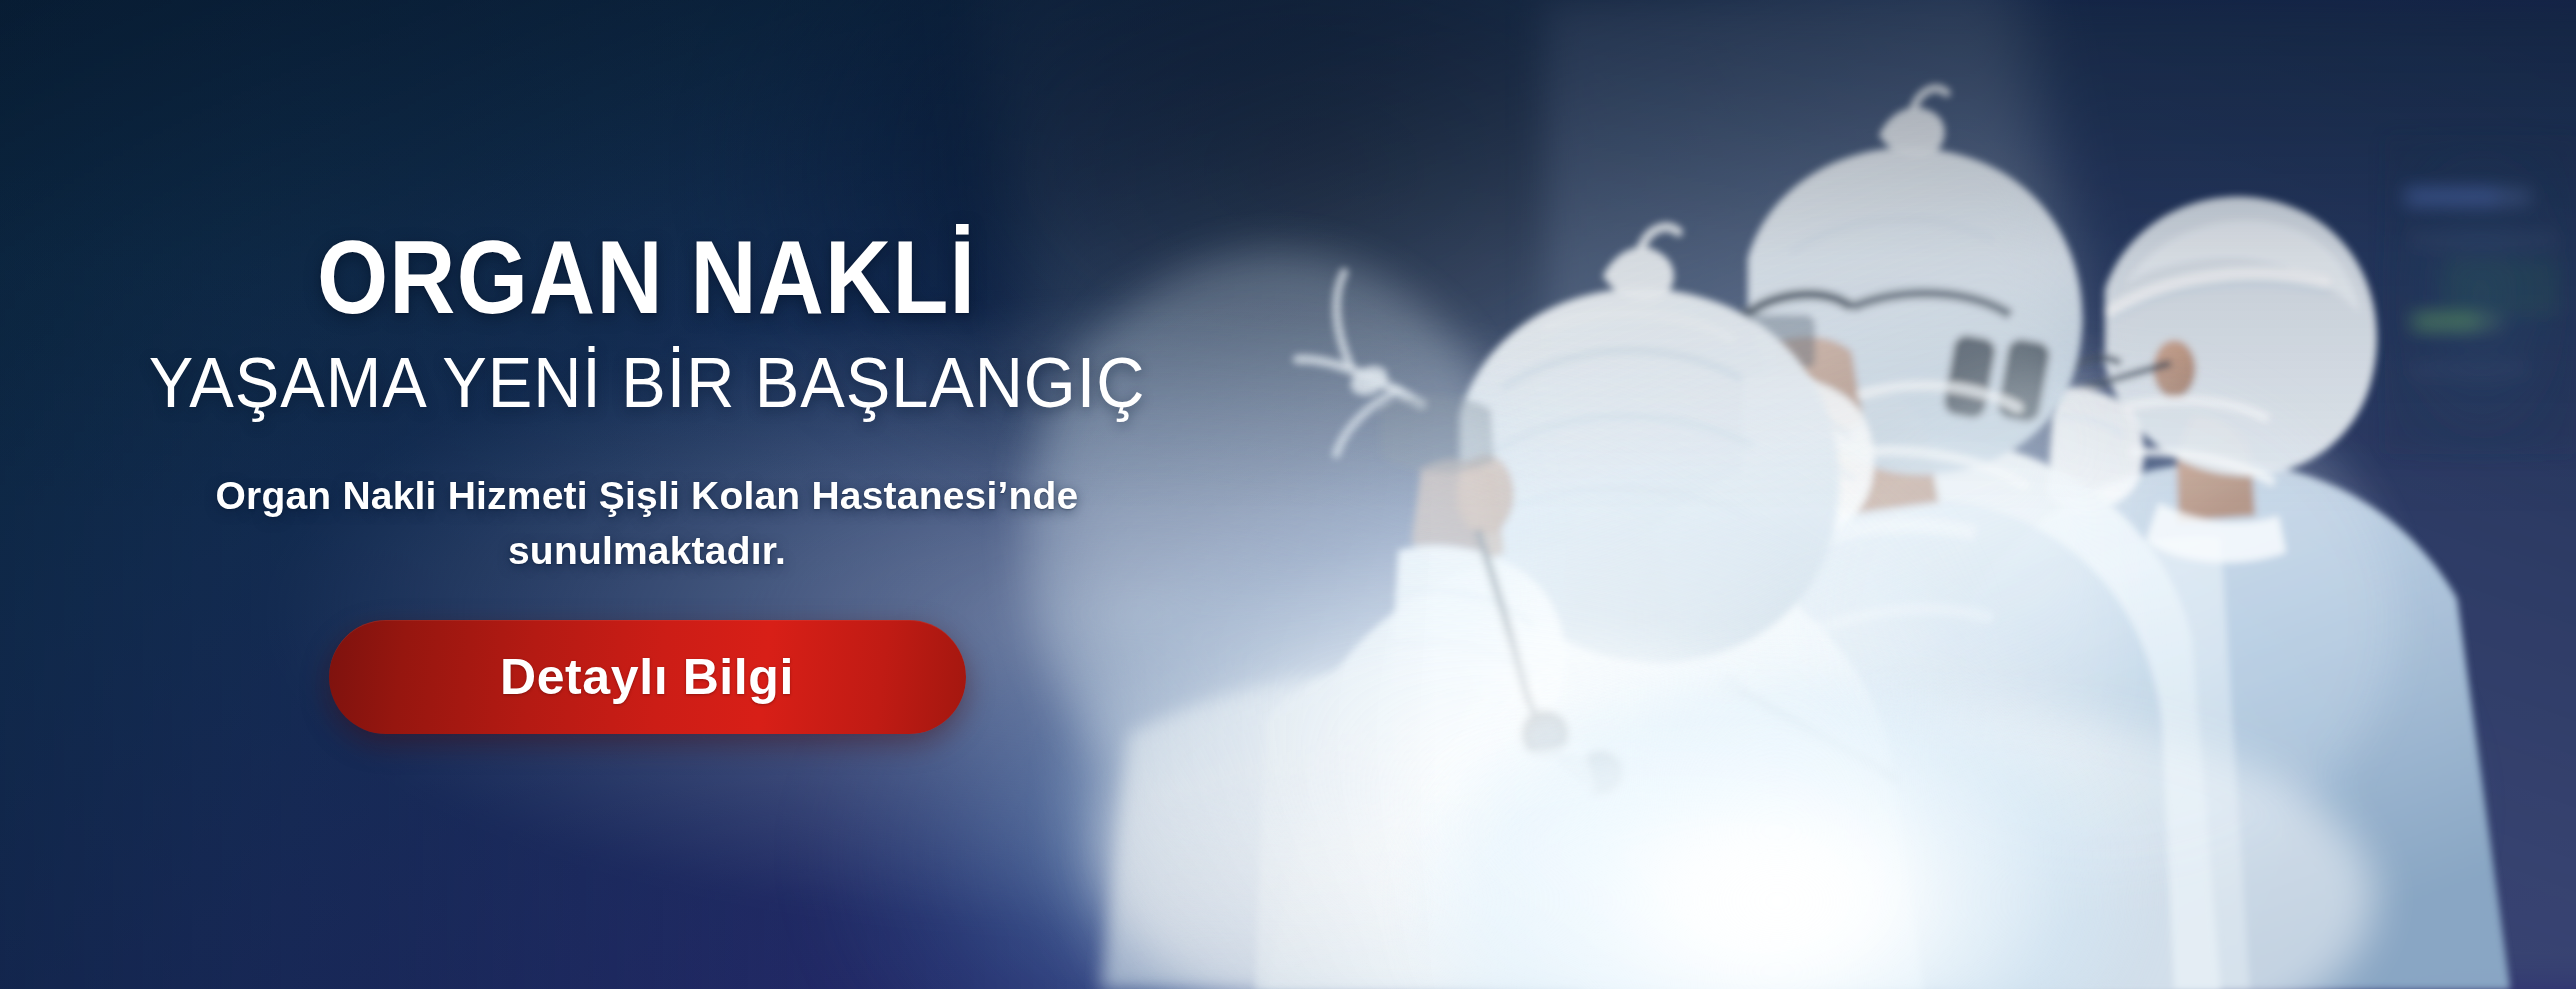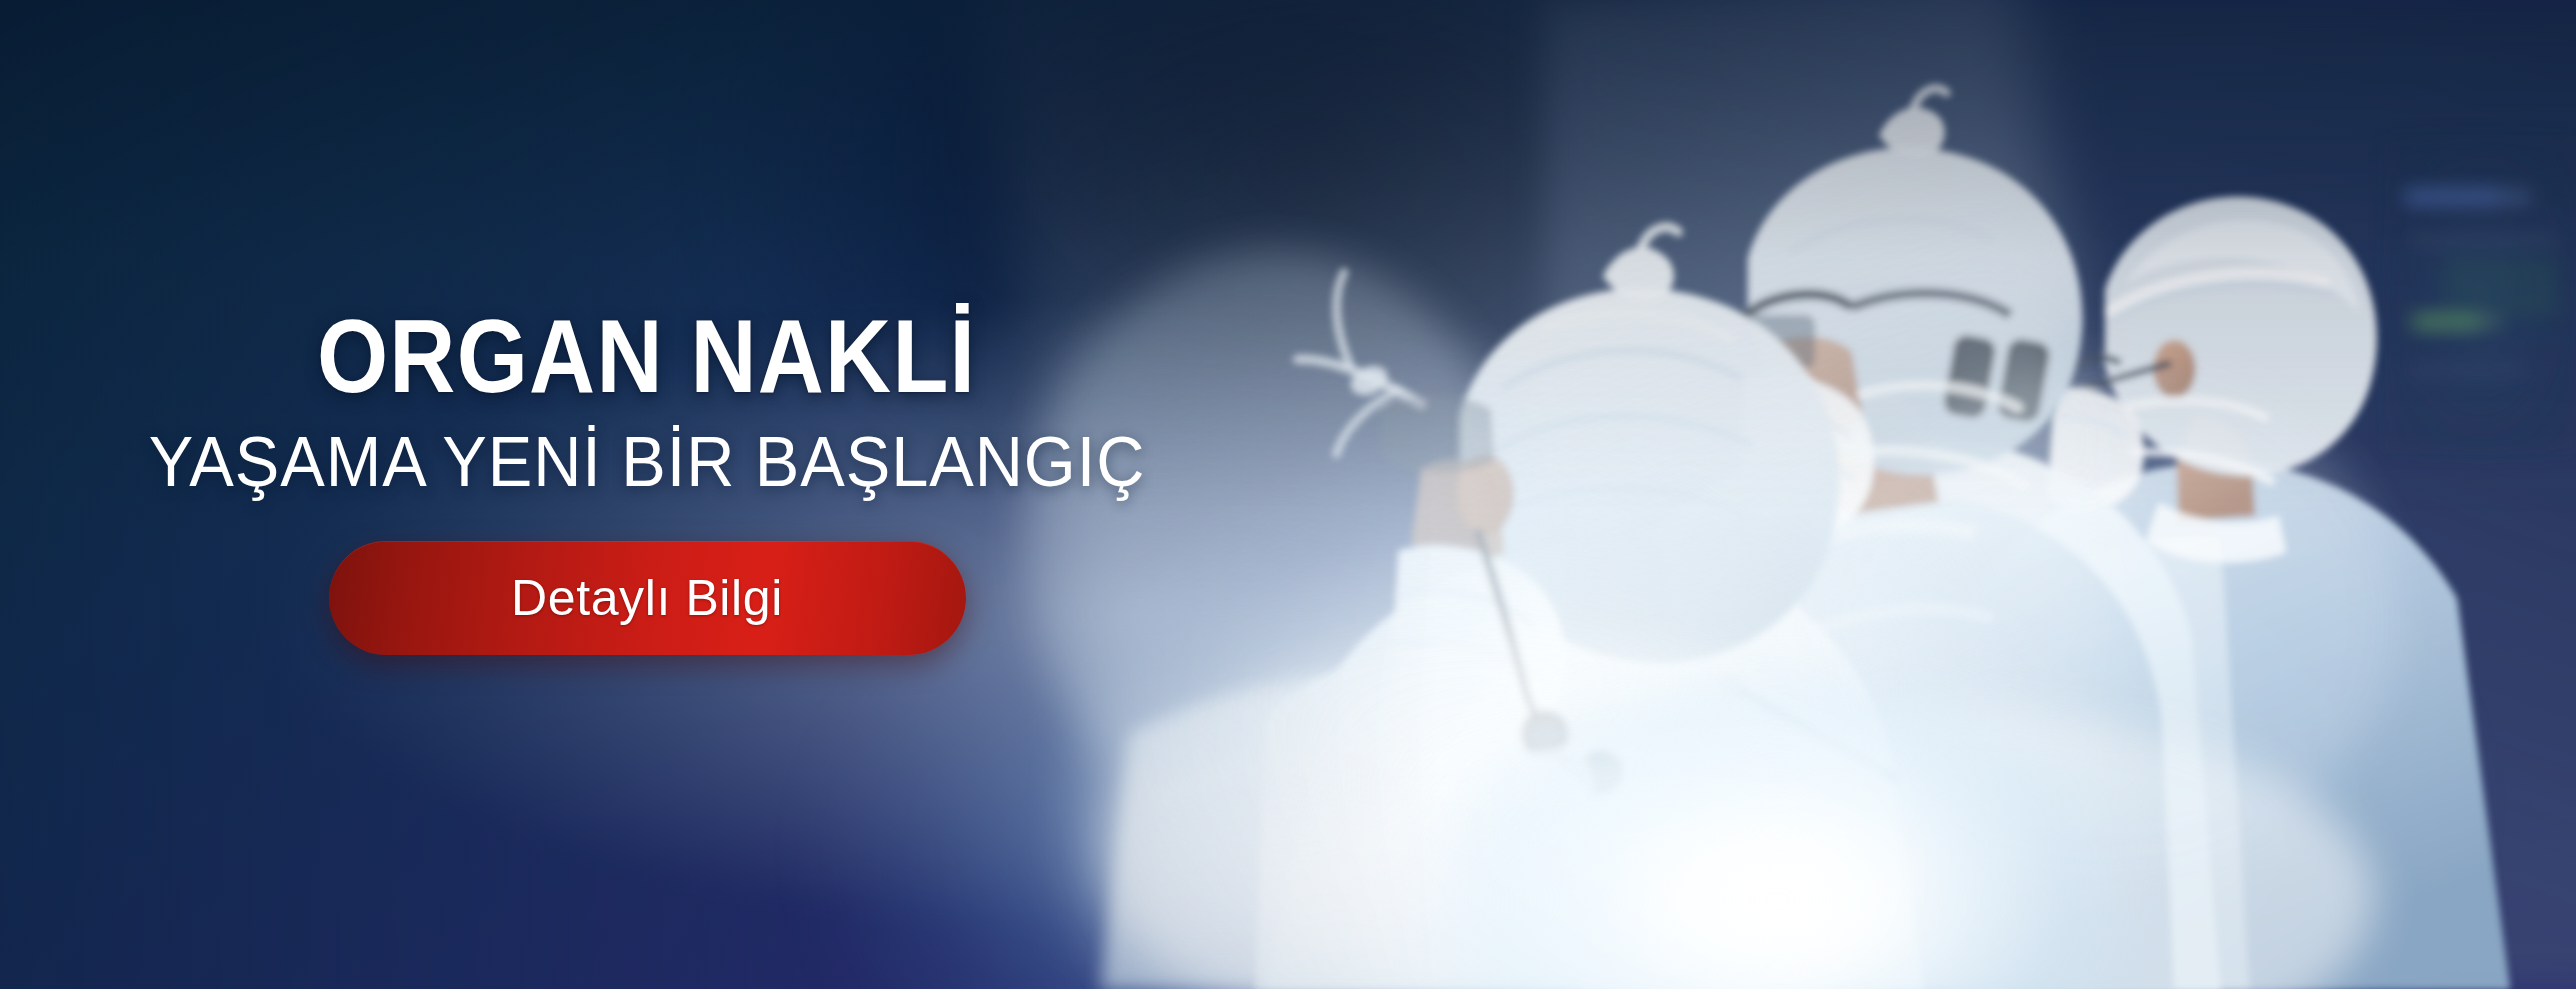--- a/index.html
+++ b/index.html
@@ -192,21 +192,21 @@
     background:linear-gradient(97deg,
       #7d120e 0%,
       #96160f 12%,
       #b41a13 32%,
       #cc1d16 52%,
       #d81f17 68%,
       #c01b14 86%,
       #a3170f 100%);
     box-shadow:0 9.7px 29px rgba(70,8,6,.42), inset 0 1px 0 rgba(255,255,255,.07);
     font-family:"Liberation Sans", sans-serif;
-    font-weight:400;
+    font-weight:700;
     font-size:50px;
     letter-spacing:0.6px;
     color:#ffffff;
     text-shadow:0 1px 2.9px rgba(70,8,6,.45);
     transition:filter .15s ease;
   }
 
   .sr-only{position:absolute;width:1px;height:1px;overflow:hidden;clip:rect(0 0 0 0);}
 </style>
 </head>
@@ -422,18 +422,22 @@
   <div class="bg-topveil"></div>
 
   <span class="sr-only">Ameliyathanede organ nakli yapan cerrah ekibi</span>
 
   <div class="content">
 
     <h1 class="headline">ORGAN NAKLİ</h1>
 
     <h2 class="subhead">YAŞAMA YENİ BİR BAŞLANGIÇ</h2>
 
+    <p class="blurb">
+      <span>Organ Nakli Hizmeti Şişli Kolan Hastanesi’nde</span><br>
+      <span>sunulmaktadır.</span>
+    </p>
 
     <button class="cta" type="button">Detaylı Bilgi</button>
   </div>
 
 </div>
 
 
 </body></html>

